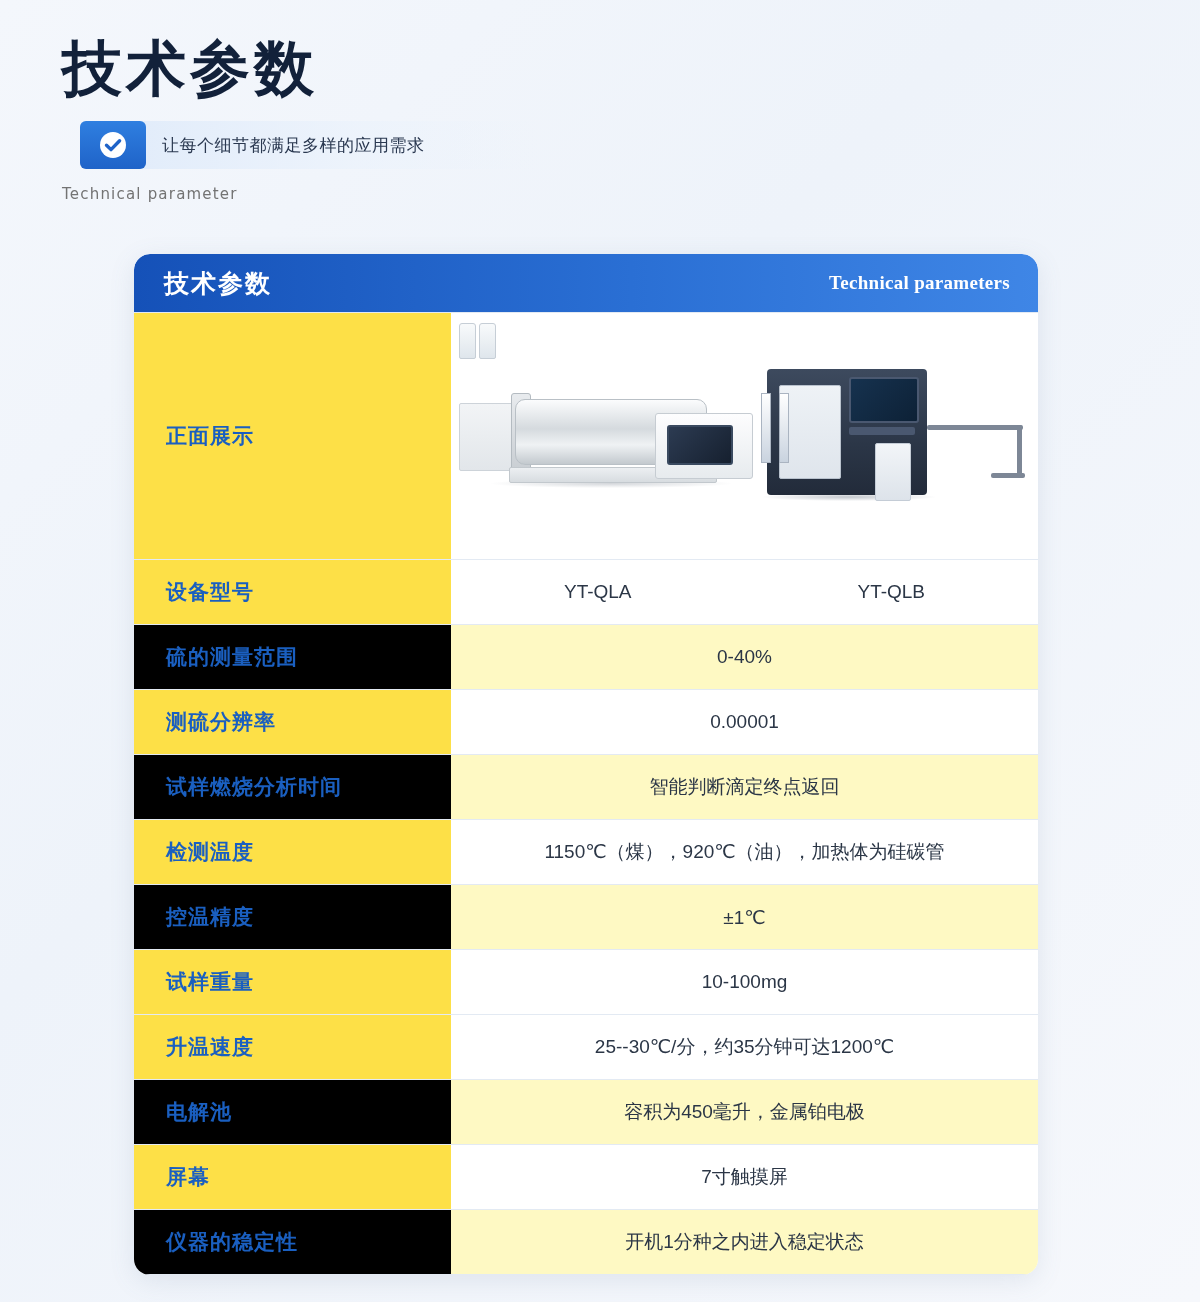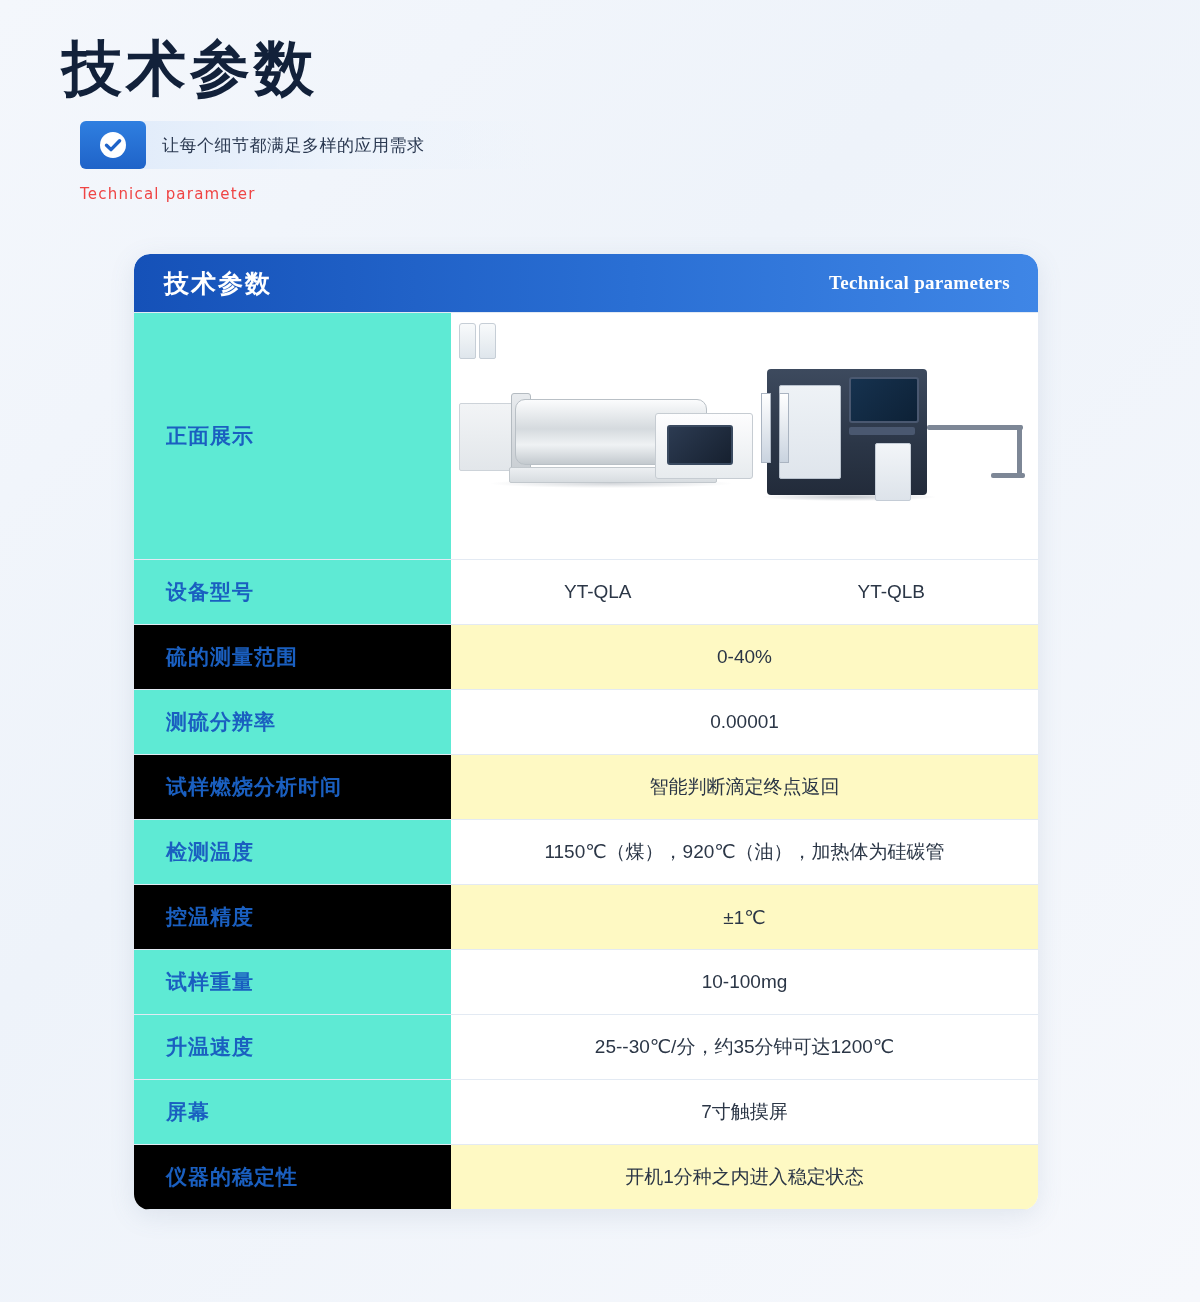--- a/index.html
+++ b/index.html
@@ -51,24 +51,23 @@
   .check-badge svg { display: block; }
   .subtitle-text {
     font-size: 17px;
     color: #2b3murky;
     color: #2a3850;
     margin-left: 16px;
     letter-spacing: 0.5px;
   }
   .eng-sub {
     margin-top: 16px;
-    margin-left: 18px;
     font-size: 15px;
     letter-spacing: 1.2px;
-    color: #ef4444;
+    color: #737373;
     font-family: "DejaVu Sans", sans-serif;
   }
 
   
   .card {
     position: absolute;
     left: 134px;
     top: 254px;
     width: 904px;
     background: #ffffff;
@@ -107,21 +106,21 @@
     table-layout: fixed;
   }
   table.spec td {
     border: 1px solid #e3eaf3;
     border-left: none;
     border-right: none;
     vertical-align: middle;
   }
   td.label {
     width: 285px;
-    background: #5eead4;
+    background: #fde047;
     color: #1a5fc0;
     font-size: 21px;
     font-weight: bold;
     padding: 18px 0 18px 32px;
     letter-spacing: 1px;
     border-right: 1px solid #e3eaf3;
   }
   td.value {
     text-align: center;
     font-size: 19px;
@@ -334,20 +333,24 @@
         <td class="value" colspan="2">±1℃</td>
       </tr>
       <tr>
         <td class="label">试样重量</td>
         <td class="value" colspan="2">10-100mg</td>
       </tr>
       <tr>
         <td class="label">升温速度</td>
         <td class="value" colspan="2">25--30℃/分，约35分钟可达1200℃</td>
       </tr>
+      <tr class="alt">
+        <td class="label">电解池</td>
+        <td class="value" colspan="2">容积为450毫升，金属铂电极</td>
+      </tr>
       <tr>
         <td class="label">屏幕</td>
         <td class="value" colspan="2">7寸触摸屏</td>
       </tr>
       <tr class="alt">
         <td class="label">仪器的稳定性</td>
         <td class="value" colspan="2">开机1分种之内进入稳定状态</td>
       </tr>
     </tbody>
   </table>

